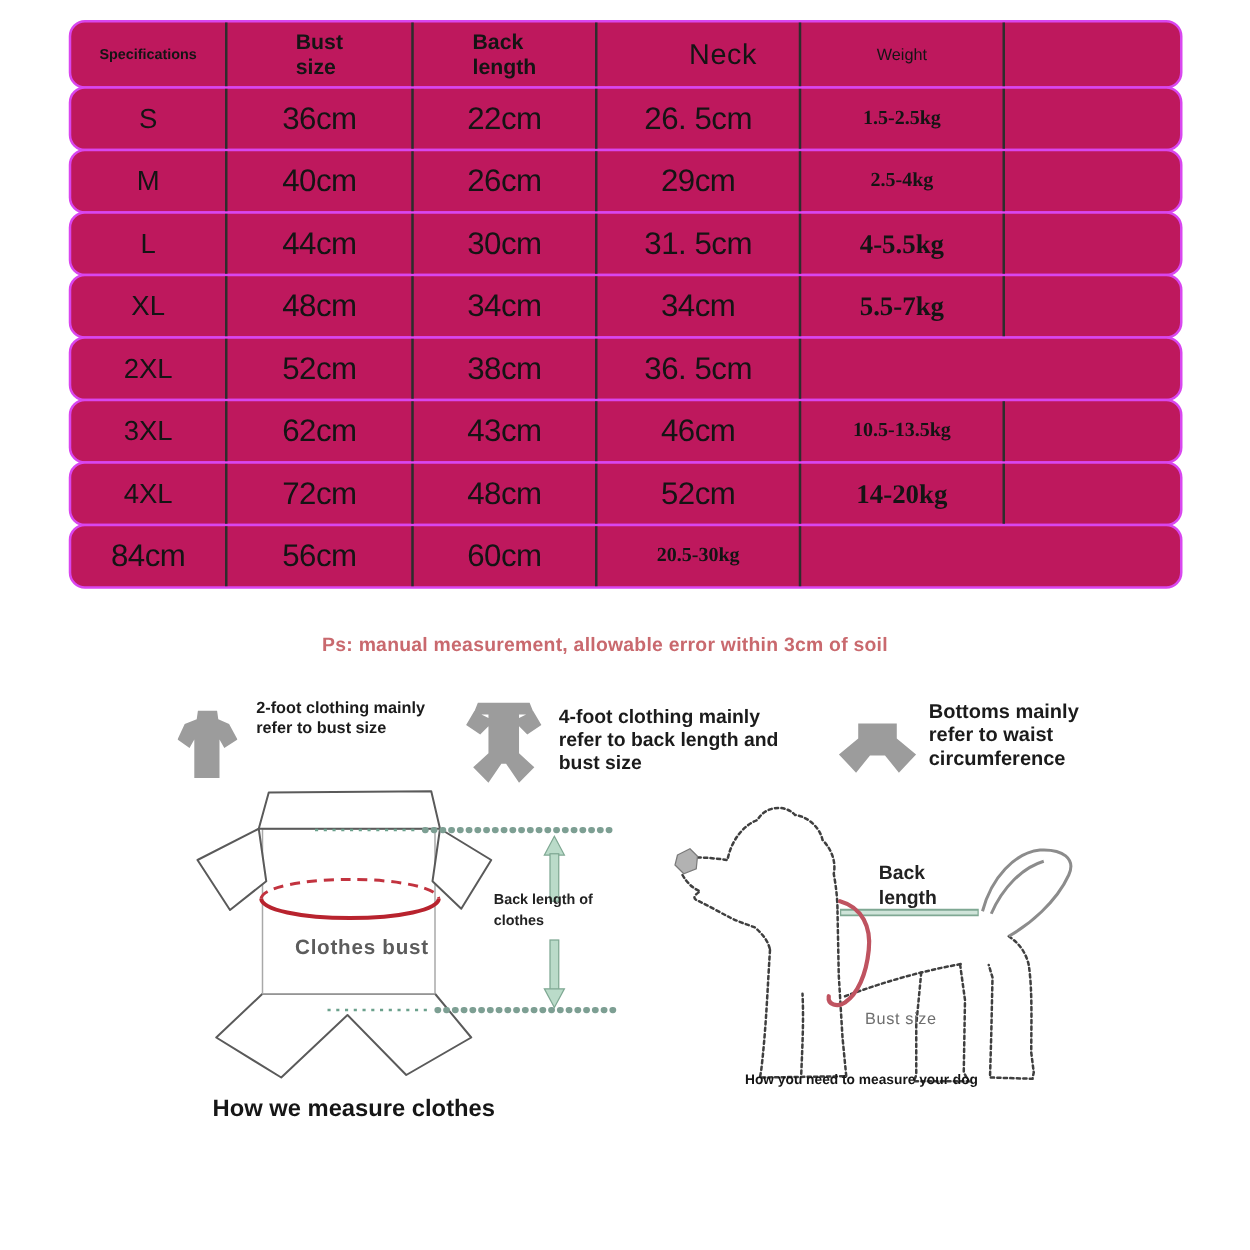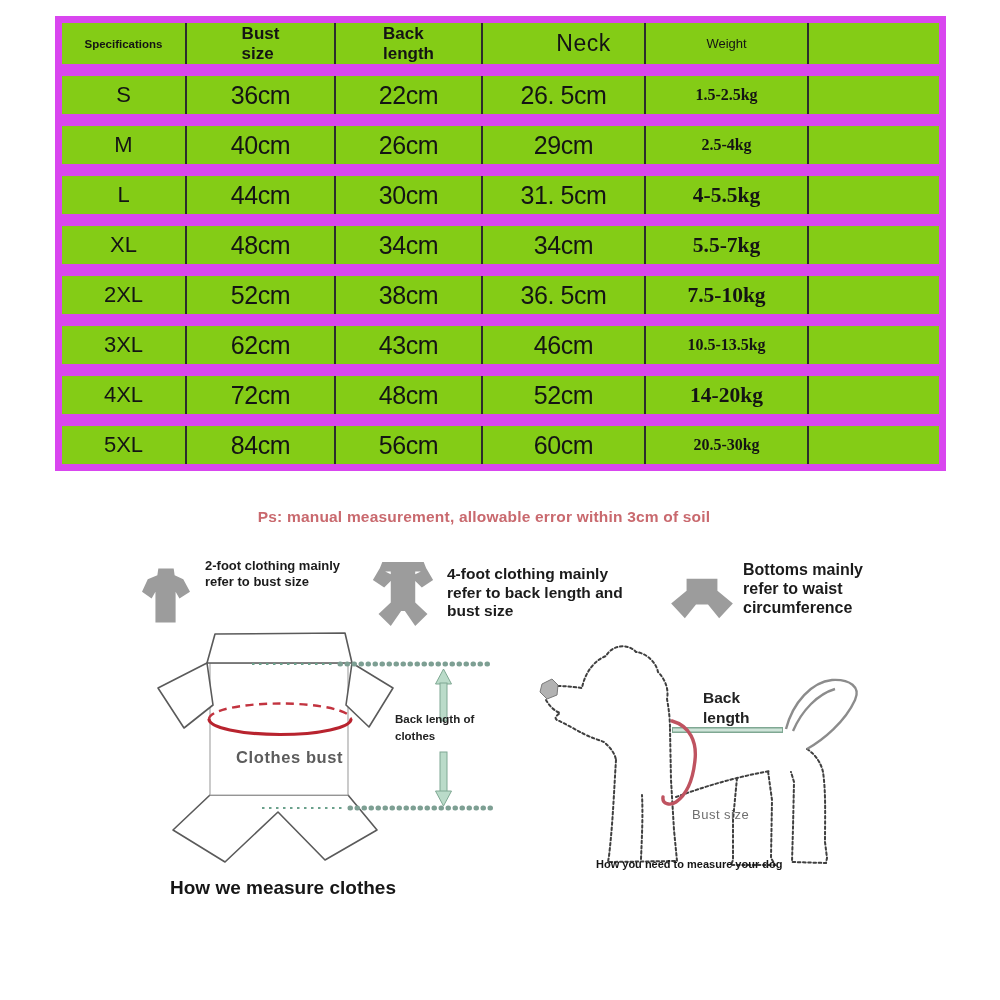--- a/index.html
+++ b/index.html
@@ -5,24 +5,24 @@
   * { margin:0; padding:0; box-sizing:border-box; }
   html,body { background:#ffffff; }
   body { font-family:"Liberation Sans", sans-serif; }
   #canvas { position:relative; width:1000px; height:1000px; background:#fff; overflow:hidden; }
 
   
   #size-table { position:absolute; left:55px; top:18px; width:891px; }
   .trow {
     display:grid;
     grid-template-columns:125px 149px 147px 163px 163px 1fr;
-    border:7px solid #d946ef;
-    border-radius:0;
+    border:2px solid #d946ef;
+    border-radius:13px;
     margin-top:-2px;
-    background:#84cc16;
+    background:#be185d;
     height:52px;
   }
   .trow.thead { height:55px; }
   .cell {
     border-right:2px solid #2d2d2d;
     display:flex; align-items:center; justify-content:center;
     color:#141414; text-align:center; overflow:hidden;
   }
   .cell:last-child { border-right:none; }
   .h0 { font-size:11.5px; font-weight:700; }
@@ -108,41 +108,39 @@
           <div class="cell c2">34cm</div>
           <div class="cell c3">34cm</div>
           <div class="cell c4">5.5-7kg</div>
           <div class="cell c5"></div>
         </div>
         <div class="trow wlg">
           <div class="cell c0">2XL</div>
           <div class="cell c1">52cm</div>
           <div class="cell c2">38cm</div>
           <div class="cell c3">36. 5cm</div>
-          <div class="cell c4">7.5-10kg</div>
           <div class="cell c5"></div>
         </div>
         <div class="trow">
           <div class="cell c0">3XL</div>
           <div class="cell c1">62cm</div>
           <div class="cell c2">43cm</div>
           <div class="cell c3">46cm</div>
           <div class="cell c4">10.5-13.5kg</div>
           <div class="cell c5"></div>
         </div>
         <div class="trow wlg">
           <div class="cell c0">4XL</div>
           <div class="cell c1">72cm</div>
           <div class="cell c2">48cm</div>
           <div class="cell c3">52cm</div>
           <div class="cell c4">14-20kg</div>
           <div class="cell c5"></div>
         </div>
         <div class="trow">
-          <div class="cell c0">5XL</div>
           <div class="cell c1">84cm</div>
           <div class="cell c2">56cm</div>
           <div class="cell c3">60cm</div>
           <div class="cell c4">20.5-30kg</div>
           <div class="cell c5"></div>
         </div>
       </div>
   </div>
 
   <div id="note">Ps: manual measurement, allowable error within 3cm of soil</div>

